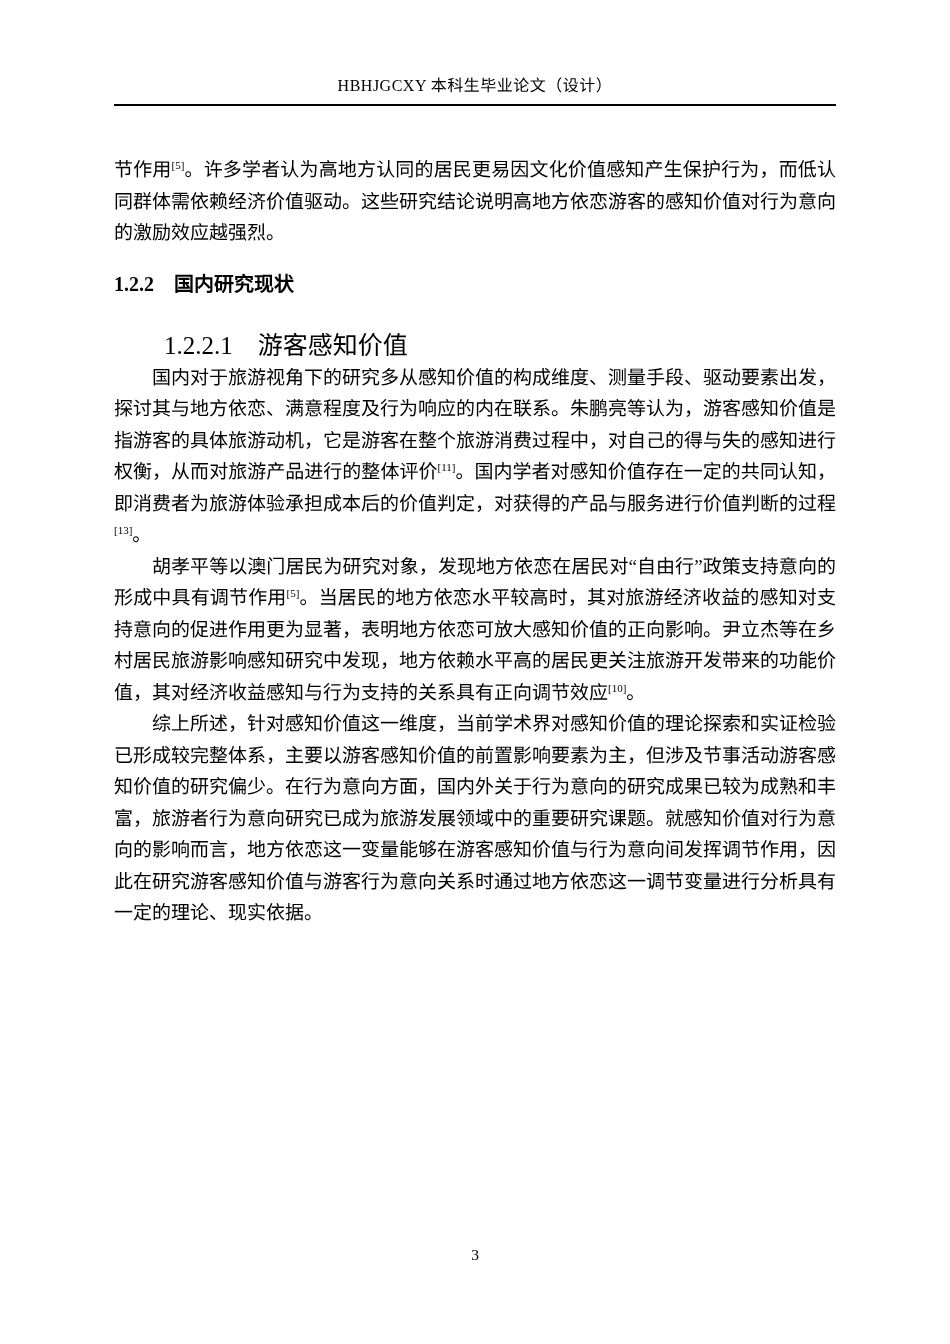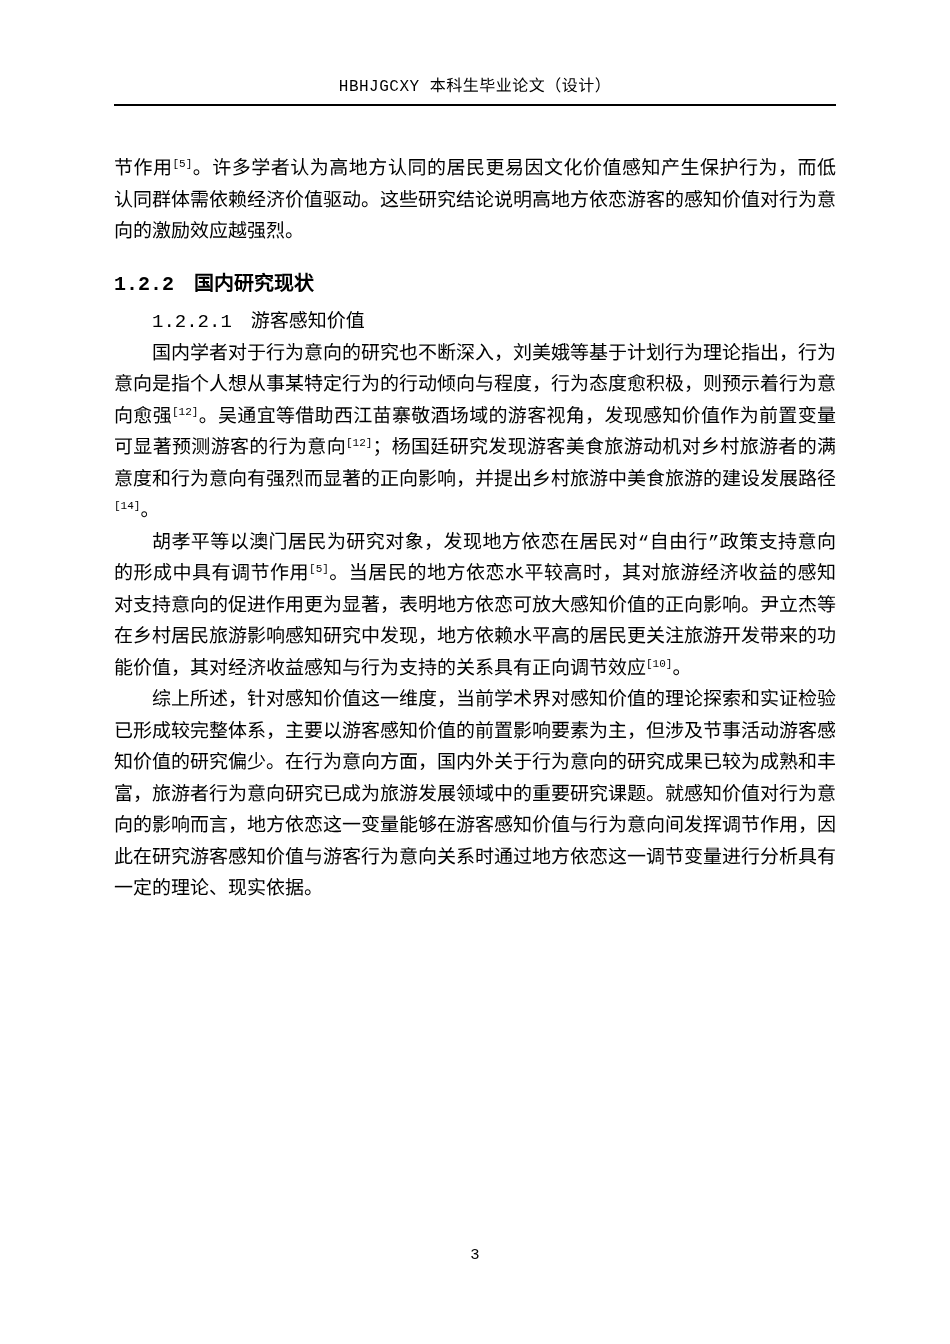--- a/index.html
+++ b/index.html
@@ -1,15 +1,15 @@
 <!DOCTYPE html>
 <html lang="zh-CN"><head>
 <meta charset="utf-8">
 <style>
-  * { box-sizing: border-box; font-family: Liberation Mono, monospace; }
+  * { box-sizing: border-box; }
   html, body { margin: 0; padding: 0; background: #ffffff; }
   .page {
     width: 950px;
     height: 1344px;
     position: relative;
     background: #ffffff;
     color: #000000;
     overflow: hidden;
     font-family: "Liberation Serif", "DejaVu Serif", serif;
   }
@@ -34,29 +34,29 @@
     font-size: 19px;
     line-height: 31.5px;
     text-align: justify;
     text-justify: inter-ideograph;
     text-indent: 2em;
     word-break: break-all;
   }
   .para.first { text-indent: 0; margin-top: 48px; }
 
   .section-heading {
-    margin: 20px 0 7px 0;
+    margin: 20px 0 30px 0;
     font-size: 20px;
     line-height: 31.5px;
     font-weight: bold;
   }
 
   .subhead {
     margin: 0;
-    font-size: 19px;
+    font-size: 25px;
     line-height: 31.5px;
     text-indent: 2em;
   }
 
   sup {
     font-size: 11px;
     line-height: 0;
     vertical-align: super;
   }
 
@@ -78,22 +78,22 @@
       <div class="header-title">HBHJGCXY 本科生毕业论文（设计）</div>
       <div class="header-rule"></div>
     </header>
 
     <main class="doc-body">
       <p class="para first">节作用<sup>[5]</sup>。许多学者认为高地方认同的居民更易因文化价值感知产生保护行为，而低认同群体需依赖经济价值驱动。这些研究结论说明高地方依恋游客的感知价值对行为意向的激励效应越强烈。</p>
 
       <h2 class="section-heading">1.2.2　国内研究现状</h2>
 
       <p class="subhead">1.2.2.1　游客感知价值</p>
+      <p class="para">国内对于旅游视角下的研究多从感知价值的构成维度、测量手段、驱动要素出发，探讨其与地方依恋、满意程度及行为响应的内在联系。朱鹏亮等认为，游客感知价值是指游客的具体旅游动机，它是游客在整个旅游消费过程中，对自己的得与失的感知进行权衡，从而对旅游产品进行的整体评价<sup>[11]</sup>。国内学者对感知价值存在一定的共同认知，即消费者为旅游体验承担成本后的价值判定，对获得的产品与服务进行价值判断的过程<sup>[13]</sup>。</p>
 
-      <p class="para">国内学者对于行为意向的研究也不断深入，刘美娥等基于计划行为理论指出，行为意向是指个人想从事某特定行为的行动倾向与程度，行为态度愈积极，则预示着行为意向愈强<sup>[12]</sup>。吴通宜等借助西江苗寨敬酒场域的游客视角，发现感知价值作为前置变量可显著预测游客的行为意向<sup>[12]</sup>；杨国廷研究发现游客美食旅游动机对乡村旅游者的满意度和行为意向有强烈而显著的正向影响，并提出乡村旅游中美食旅游的建设发展路径<sup>[14]</sup>。</p>
 
       <p class="para">胡孝平等以澳门居民为研究对象，发现地方依恋在居民对“自由行”政策支持意向的形成中具有调节作用<sup>[5]</sup>。当居民的地方依恋水平较高时，其对旅游经济收益的感知对支持意向的促进作用更为显著，表明地方依恋可放大感知价值的正向影响。尹立杰等在乡村居民旅游影响感知研究中发现，地方依赖水平高的居民更关注旅游开发带来的功能价值，其对经济收益感知与行为支持的关系具有正向调节效应<sup>[10]</sup>。</p>
       <p class="para">综上所述，针对感知价值这一维度，当前学术界对感知价值的理论探索和实证检验已形成较完整体系，主要以游客感知价值的前置影响要素为主，但涉及节事活动游客感知价值的研究偏少。在行为意向方面，国内外关于行为意向的研究成果已较为成熟和丰富，旅游者行为意向研究已成为旅游发展领域中的重要研究课题。就感知价值对行为意向的影响而言，地方依恋这一变量能够在游客感知价值与行为意向间发挥调节作用，因此在研究游客感知价值与游客行为意向关系时通过地方依恋这一调节变量进行分析具有一定的理论、现实依据。</p>
     </main>
   </div>
 
   <footer class="page-footer">
     <span class="page-number">3</span>
   </footer>
 </div>

